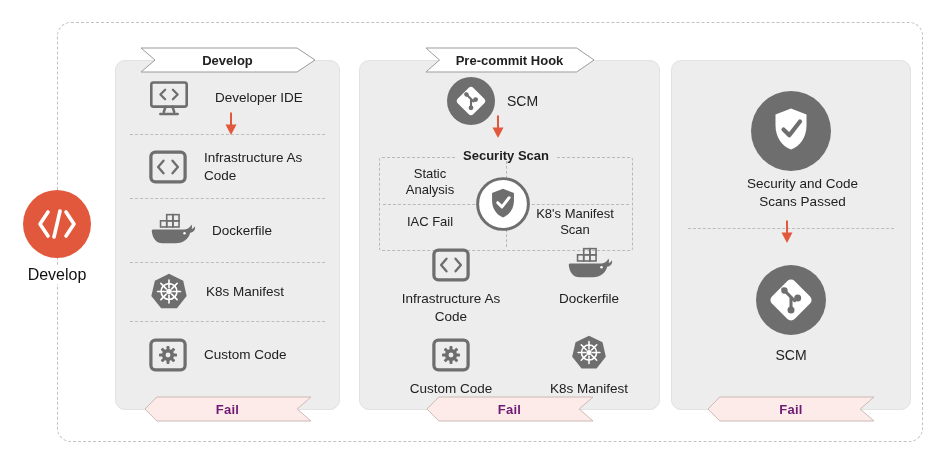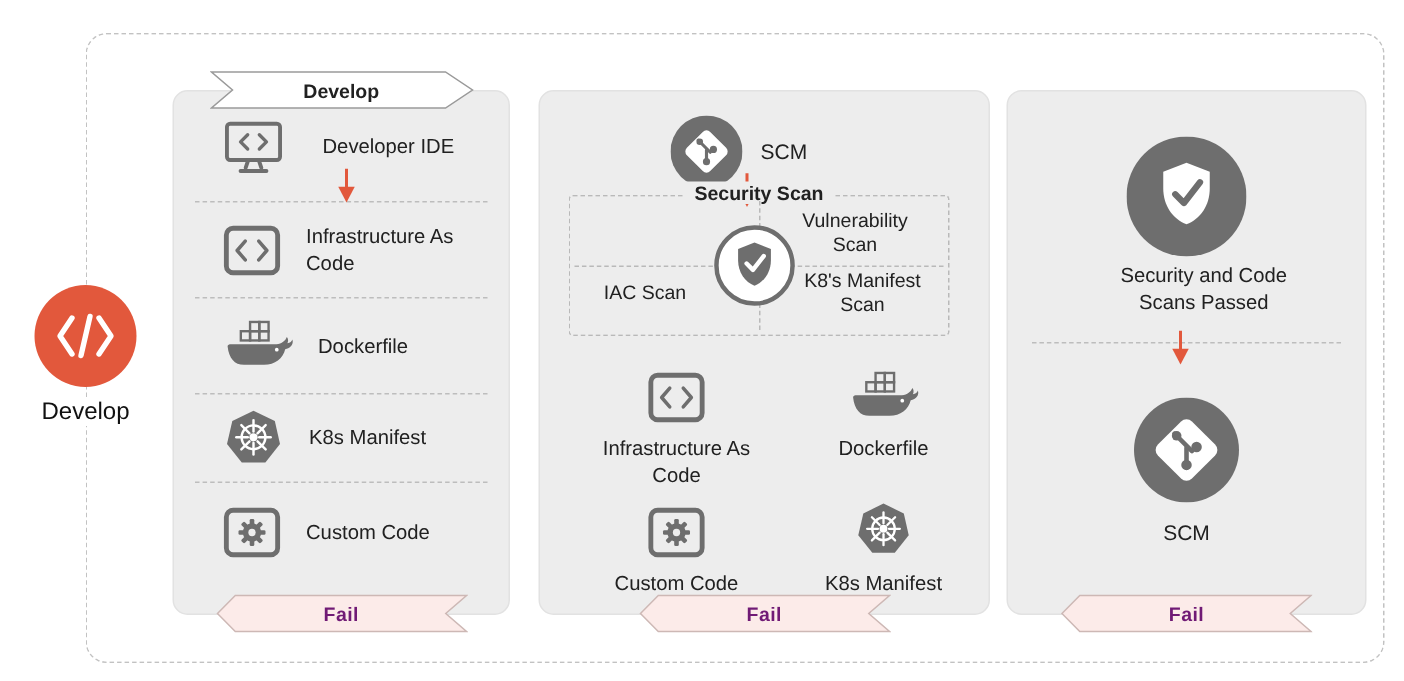--- a/index.html
+++ b/index.html
@@ -39,21 +39,21 @@
   .ico-monitor{width:42px;height:38px;}
   .ico-box{width:40px;height:36px;}
   .ico-docker{width:48px;height:37px;}
   .ico-k8s{width:42px;height:42px;}
   .arrow{position:absolute;width:14px;height:25px;}
   
   .p2-scm{position:absolute;left:87px;top:16px;display:flex;align-items:center;gap:12px;}
   .p2-scm .icon{width:48px;height:48px;}
   .p2-scm .lbl{font-size:14px;}
   .p2-arrow{left:131px;top:53px;}
-  .scanbox{position:absolute;left:19px;top:69px;width:252px;height:92px;border:1px dashed #b9b9b9;border-radius:3px;}
+  .scanbox{position:absolute;left:19px;top:96px;width:252px;height:92px;border:1px dashed #b9b9b9;border-radius:3px;}
   .scan-title{position:absolute;top:-10px;left:50%;transform:translateX(-50%);
     font-size:13px;font-weight:bold;background:#EDEDED;padding:0 7px;white-space:nowrap;}
   .scan-vline{position:absolute;left:126px;top:3px;bottom:3px;border-left:1px dashed #b9b9b9;}
   .scan-hline{position:absolute;top:46px;left:3px;right:3px;border-top:1px dashed #b9b9b9;}
   .scan-cell{position:absolute;font-size:13px;line-height:1.25;text-align:center;}
   .sc-tl{left:0;top:8;width:100px;top:8px;}
   .sc-tr{left:130px;top:8px;width:120px;}
   .sc-bl{left:0;top:56px;width:100px;}
   .sc-br{left:133px;top:48px;width:124px;}
   .sc-tl .w,.sc-tr .w,.sc-br .w{display:inline-block;}
@@ -194,20 +194,26 @@
 
     <div class="banner banner-fail">
       <svg viewBox="0 0 170 26" preserveAspectRatio="none">
         <polygon points="169,1 13,1 1,13 13,25 169,25 155,13" fill="#FCEBE9" stroke="#cdb8b5" stroke-width="1"></polygon>
       </svg>
       <span class="btxt">Fail</span>
     </div>
   </section>
 
   <section class="panel panel2">
+    <div class="banner banner-top" style="width:170px;">
+      <svg viewBox="0 0 176 26" preserveAspectRatio="none">
+        <polygon points="1,1 157,1 175,13 157,25 1,25 15,13" fill="#ffffff" stroke="#9a9a9a" stroke-width="1"></polygon>
+      </svg>
+      <span class="btxt">Pre-commit Hook</span>
+    </div>
 
     <div class="p2-scm">
       <span class="icon">
           <svg viewBox="0 0 48 48">
             <circle cx="24" cy="24" r="24" fill="#6E6E6E"></circle>
             <rect x="13" y="13" width="22" height="22" rx="3.5" fill="#fff" transform="rotate(45 24 24)"></rect>
             <g stroke="#6E6E6E" stroke-width="2.1" stroke-linecap="round">
               <line x1="18.5" y1="16.5" x2="26.5" y2="24.5"></line>
               <line x1="24" y1="23" x2="24" y2="30"></line>
             </g>
@@ -222,22 +228,22 @@
     </div>
     <span class="arrow p2-arrow"><svg viewBox="0 0 14 25">
           <line x1="7" y1="1.5" x2="7" y2="14" stroke="#E2583C" stroke-width="2"></line>
           <polygon points="7,24 1.5,13.5 12.5,13.5" fill="#E2583C"></polygon>
         </svg></span>
 
     <div class="scanbox">
       <span class="scan-title">Security Scan</span>
       <span class="scan-vline"></span>
       <span class="scan-hline"></span>
-      <div class="scan-cell sc-tr"><span class="w">Vulnerability Scan</span></div>
-      <div class="scan-cell sc-bl"><span>IAC Scan</span></div>
+      <div class="scan-cell sc-tl"><span class="w">Static Analysis</span></div>
+      <div class="scan-cell sc-bl"><span>IAC Fail</span></div>
       <div class="scan-cell sc-br"><span class="w">K8's Manifest Scan</span></div>
       <span class="icon scan-shield">
           <svg viewBox="0 0 64 64">
             <circle cx="32" cy="32" r="29" fill="#fff" stroke="#6E6E6E" stroke-width="3.4"></circle>
             <path d="M32 14.5 L44.5 19.5 V28 C44.5 37.3 39.2 44.6 32 47.4 C24.8 44.6 19.5 37.3 19.5 28 V19.5 Z" fill="#6E6E6E"></path>
             <path d="M26 30.5 L30.8 35.3 L39 24.8" stroke="#fff" stroke-width="3.4" fill="none" stroke-linecap="round" stroke-linejoin="round"></path>
           </svg>
         </span>
     </div>
 

